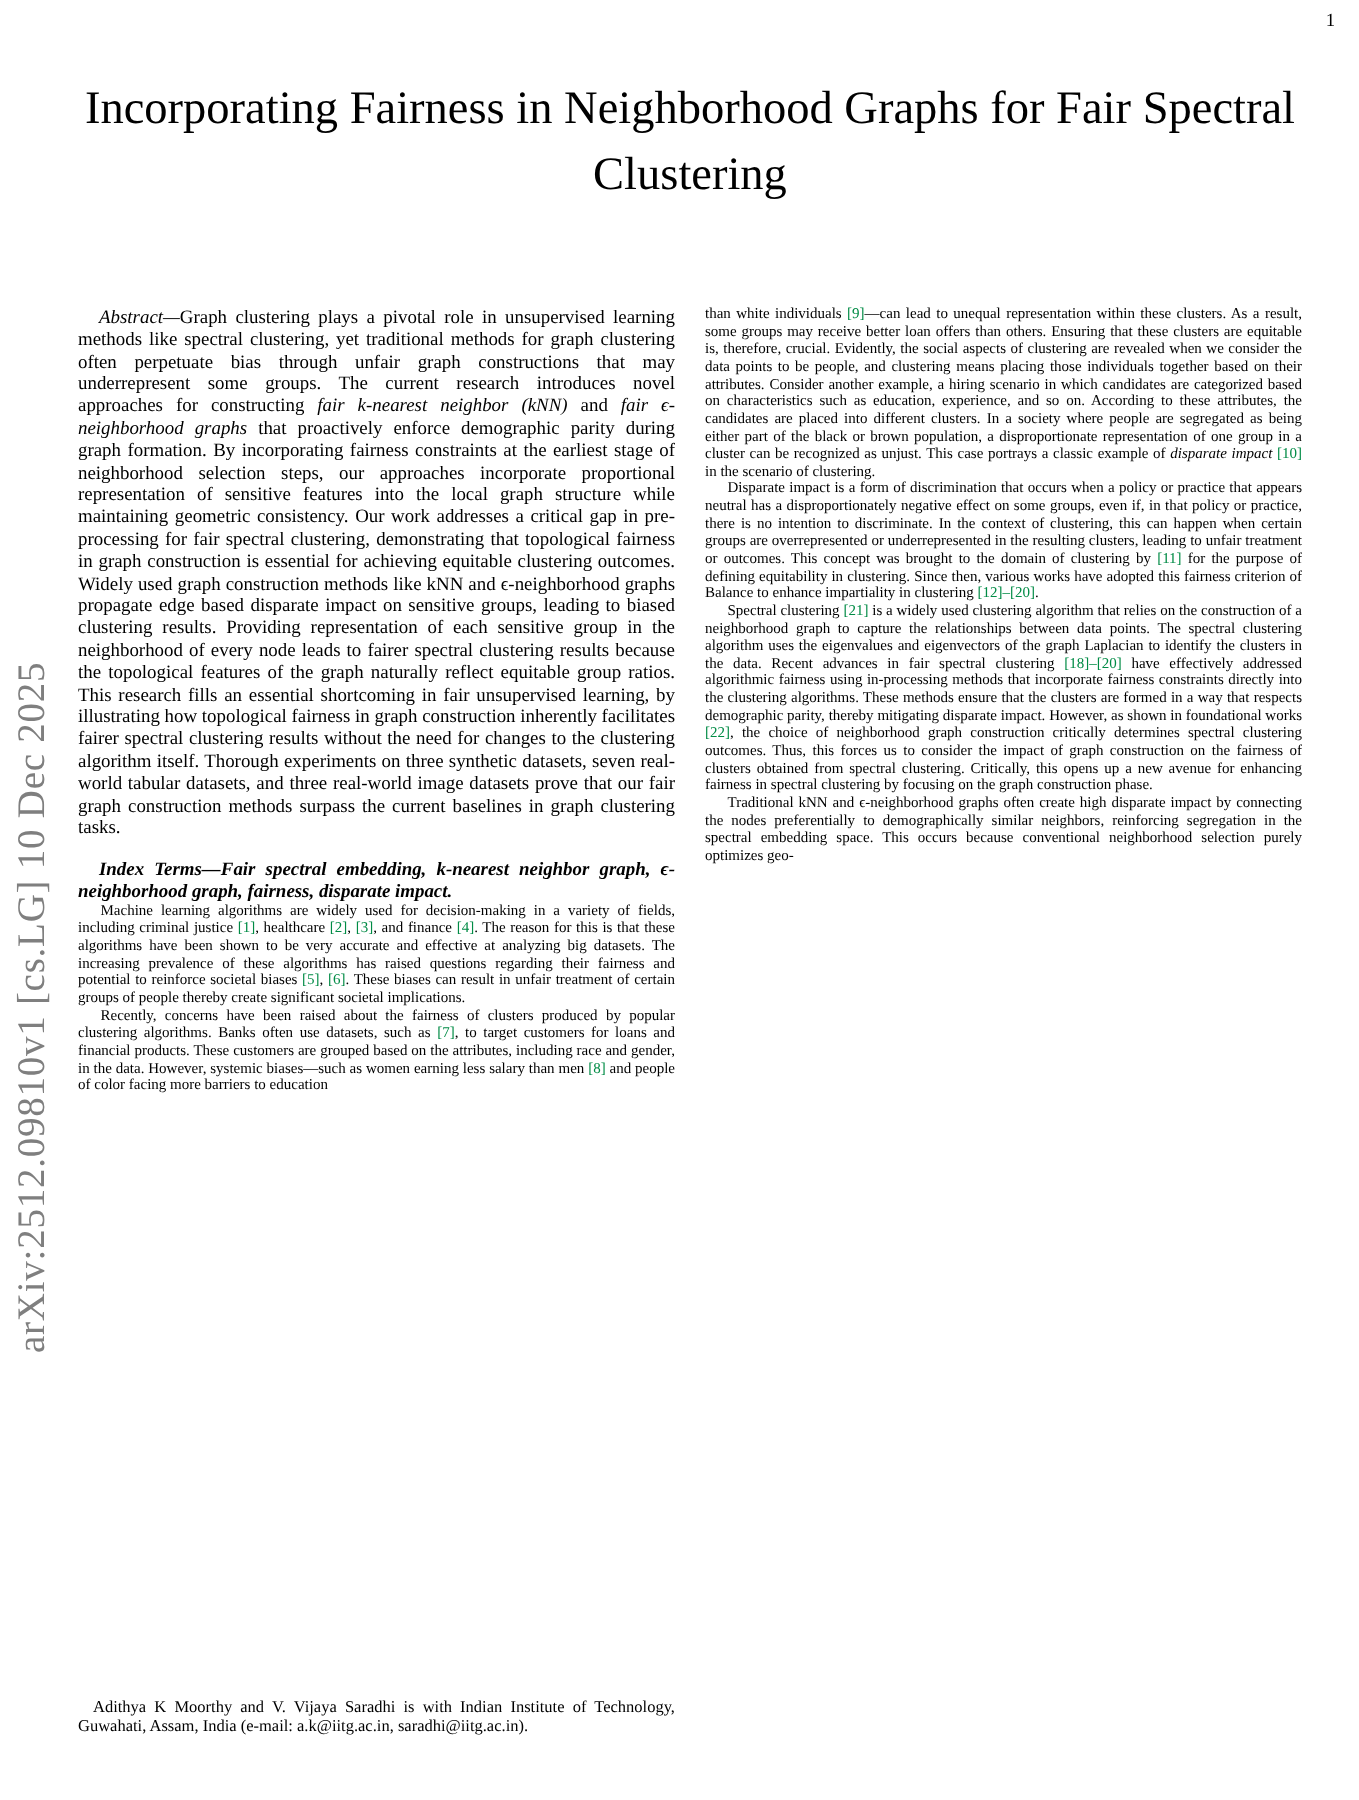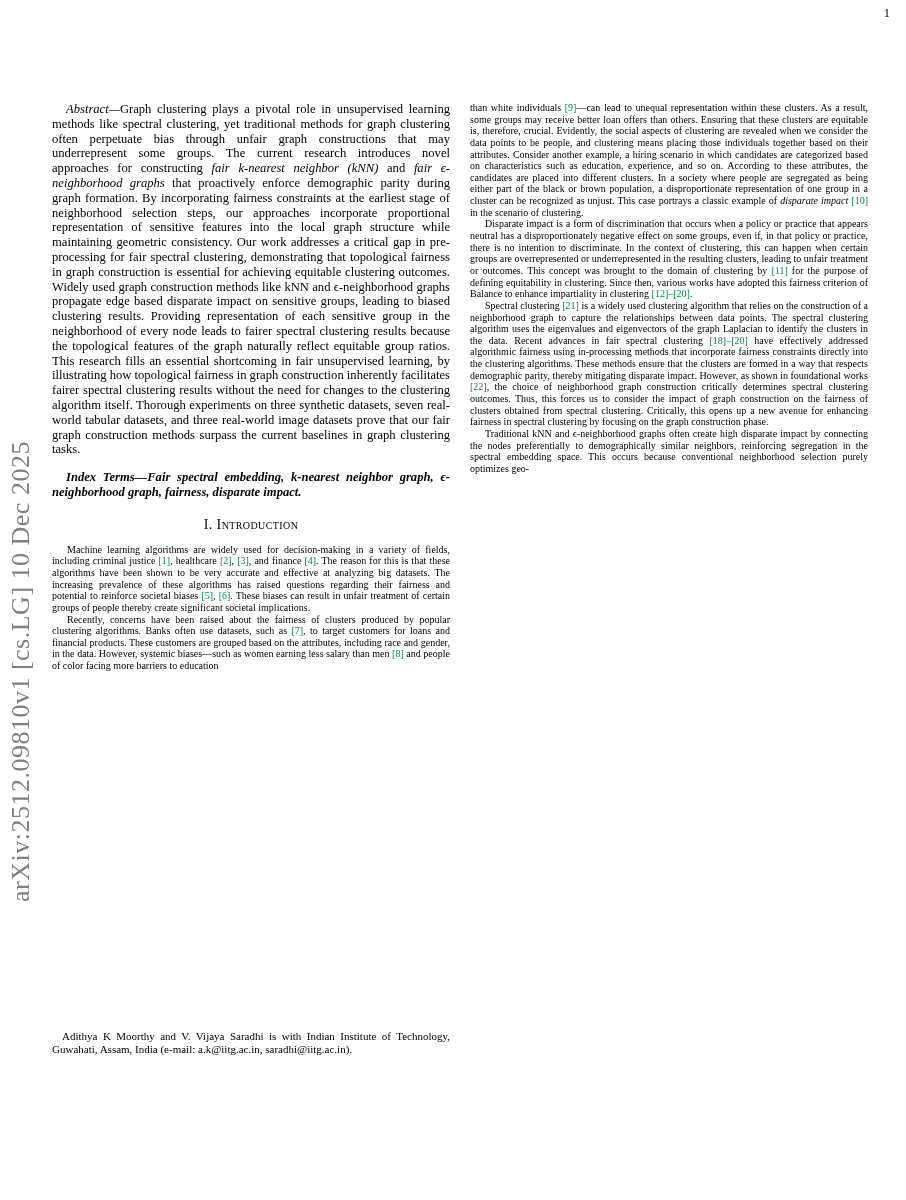--- a/index.html
+++ b/index.html
@@ -58,30 +58,30 @@
 </style>
 </head>
 <body>
 
 <div class="page">
 
   <div class="page-number">1</div>
 
   <div class="arxiv-watermark">arXiv:2512.09810v1  [cs.LG]  10 Dec 2025</div>
 
+  <h1 class="title">Incorporating Fairness in Neighborhood Graphs for Fair Spectral Clustering</h1>
 
 
   <div class="columns">
 
     <div class="col">
       <p class="abstract"><span class="abstract-label">Abstract—</span><span class="abstract-text">Graph clustering plays a pivotal role in unsupervised learning methods like spectral clustering, yet traditional methods for graph clustering often perpetuate bias through unfair graph constructions that may underrepresent some groups. The current research introduces novel approaches for constructing <em>fair k-nearest neighbor (kNN)</em> and <em>fair ϵ-neighborhood graphs</em> that proactively enforce demographic parity during graph formation. By incorporating fairness constraints at the earliest stage of neighborhood selection steps, our approaches incorporate proportional representation of sensitive features into the local graph structure while maintaining geometric consistency. Our work addresses a critical gap in pre-processing for fair spectral clustering, demonstrating that topological fairness in graph construction is essential for achieving equitable clustering outcomes. Widely used graph construction methods like kNN and ϵ-neighborhood graphs propagate edge based disparate impact on sensitive groups, leading to biased clustering results. Providing representation of each sensitive group in the neighborhood of every node leads to fairer spectral clustering results because the topological features of the graph naturally reflect equitable group ratios. This research fills an essential shortcoming in fair unsupervised learning, by illustrating how topological fairness in graph construction inherently facilitates fairer spectral clustering results without the need for changes to the clustering algorithm itself. Thorough experiments on three synthetic datasets, seven real-world tabular datasets, and three real-world image datasets prove that our fair graph construction methods surpass the current baselines in graph clustering tasks.</span></p>
 
       <p class="index-terms"><span class="index-label">Index Terms—</span><span class="index-text">Fair spectral embedding, k-nearest neighbor graph, ϵ-neighborhood graph, fairness, disparate impact.</span></p>
 
-      <h2 class="section-heading">I. Introduction</h2>
 
       <div class="body-text">
           <p>Machine learning algorithms are widely used for decision-making in a variety of fields, including criminal justice <span class="cite">[1]</span>, healthcare <span class="cite">[2]</span>, <span class="cite">[3]</span>, and finance <span class="cite">[4]</span>. The reason for this is that these algorithms have been shown to be very accurate and effective at analyzing big datasets. The increasing prevalence of these algorithms has raised questions regarding their fairness and potential to reinforce societal biases <span class="cite">[5]</span>, <span class="cite">[6]</span>. These biases can result in unfair treatment of certain groups of people thereby create significant societal implications.</p>
           <p>Recently, concerns have been raised about the fairness of clusters produced by popular clustering algorithms. Banks often use datasets, such as <span class="cite">[7]</span>, to target customers for loans and financial products. These customers are grouped based on the attributes, including race and gender, in the data. However, systemic biases—such as women earning less salary than men <span class="cite">[8]</span> and people of color facing more barriers to education</p>
         </div>
 
       <div class="footnote">
           <p>Adithya K Moorthy and V. Vijaya Saradhi is with Indian Institute of Technology, Guwahati, Assam, India (e-mail: a.k@iitg.ac.in, saradhi@iitg.ac.in).</p>
         </div>
     </div>

